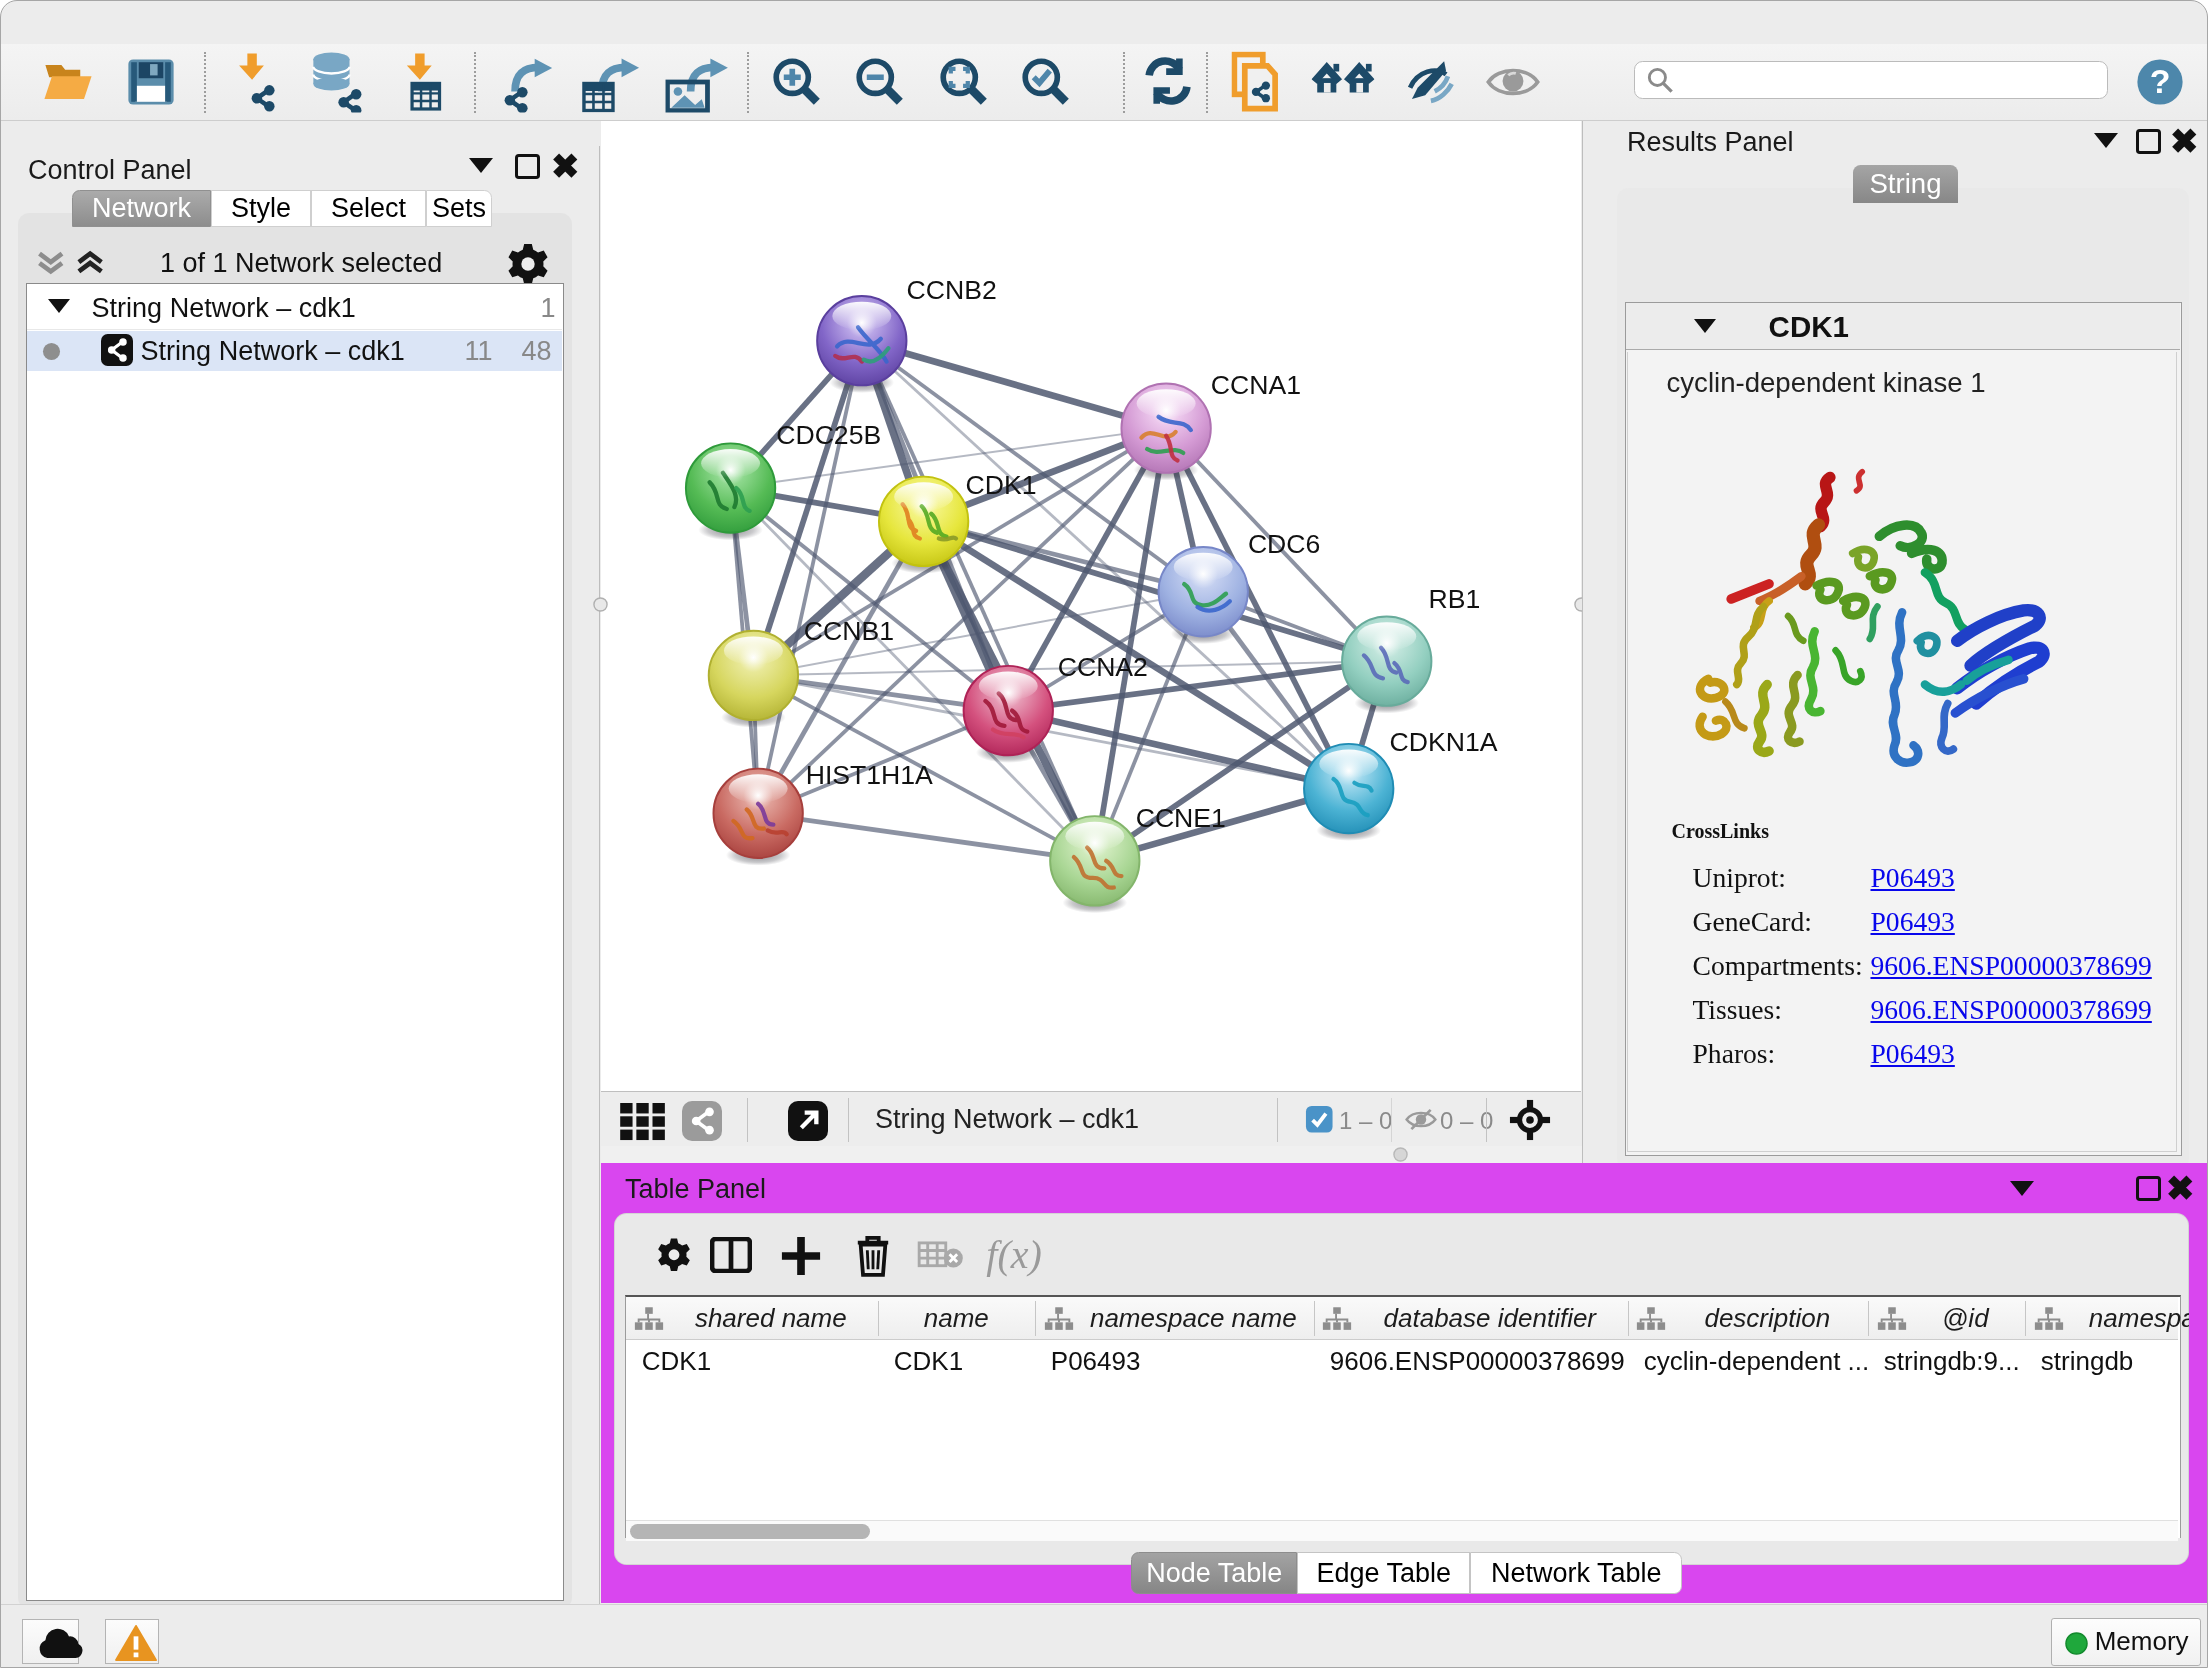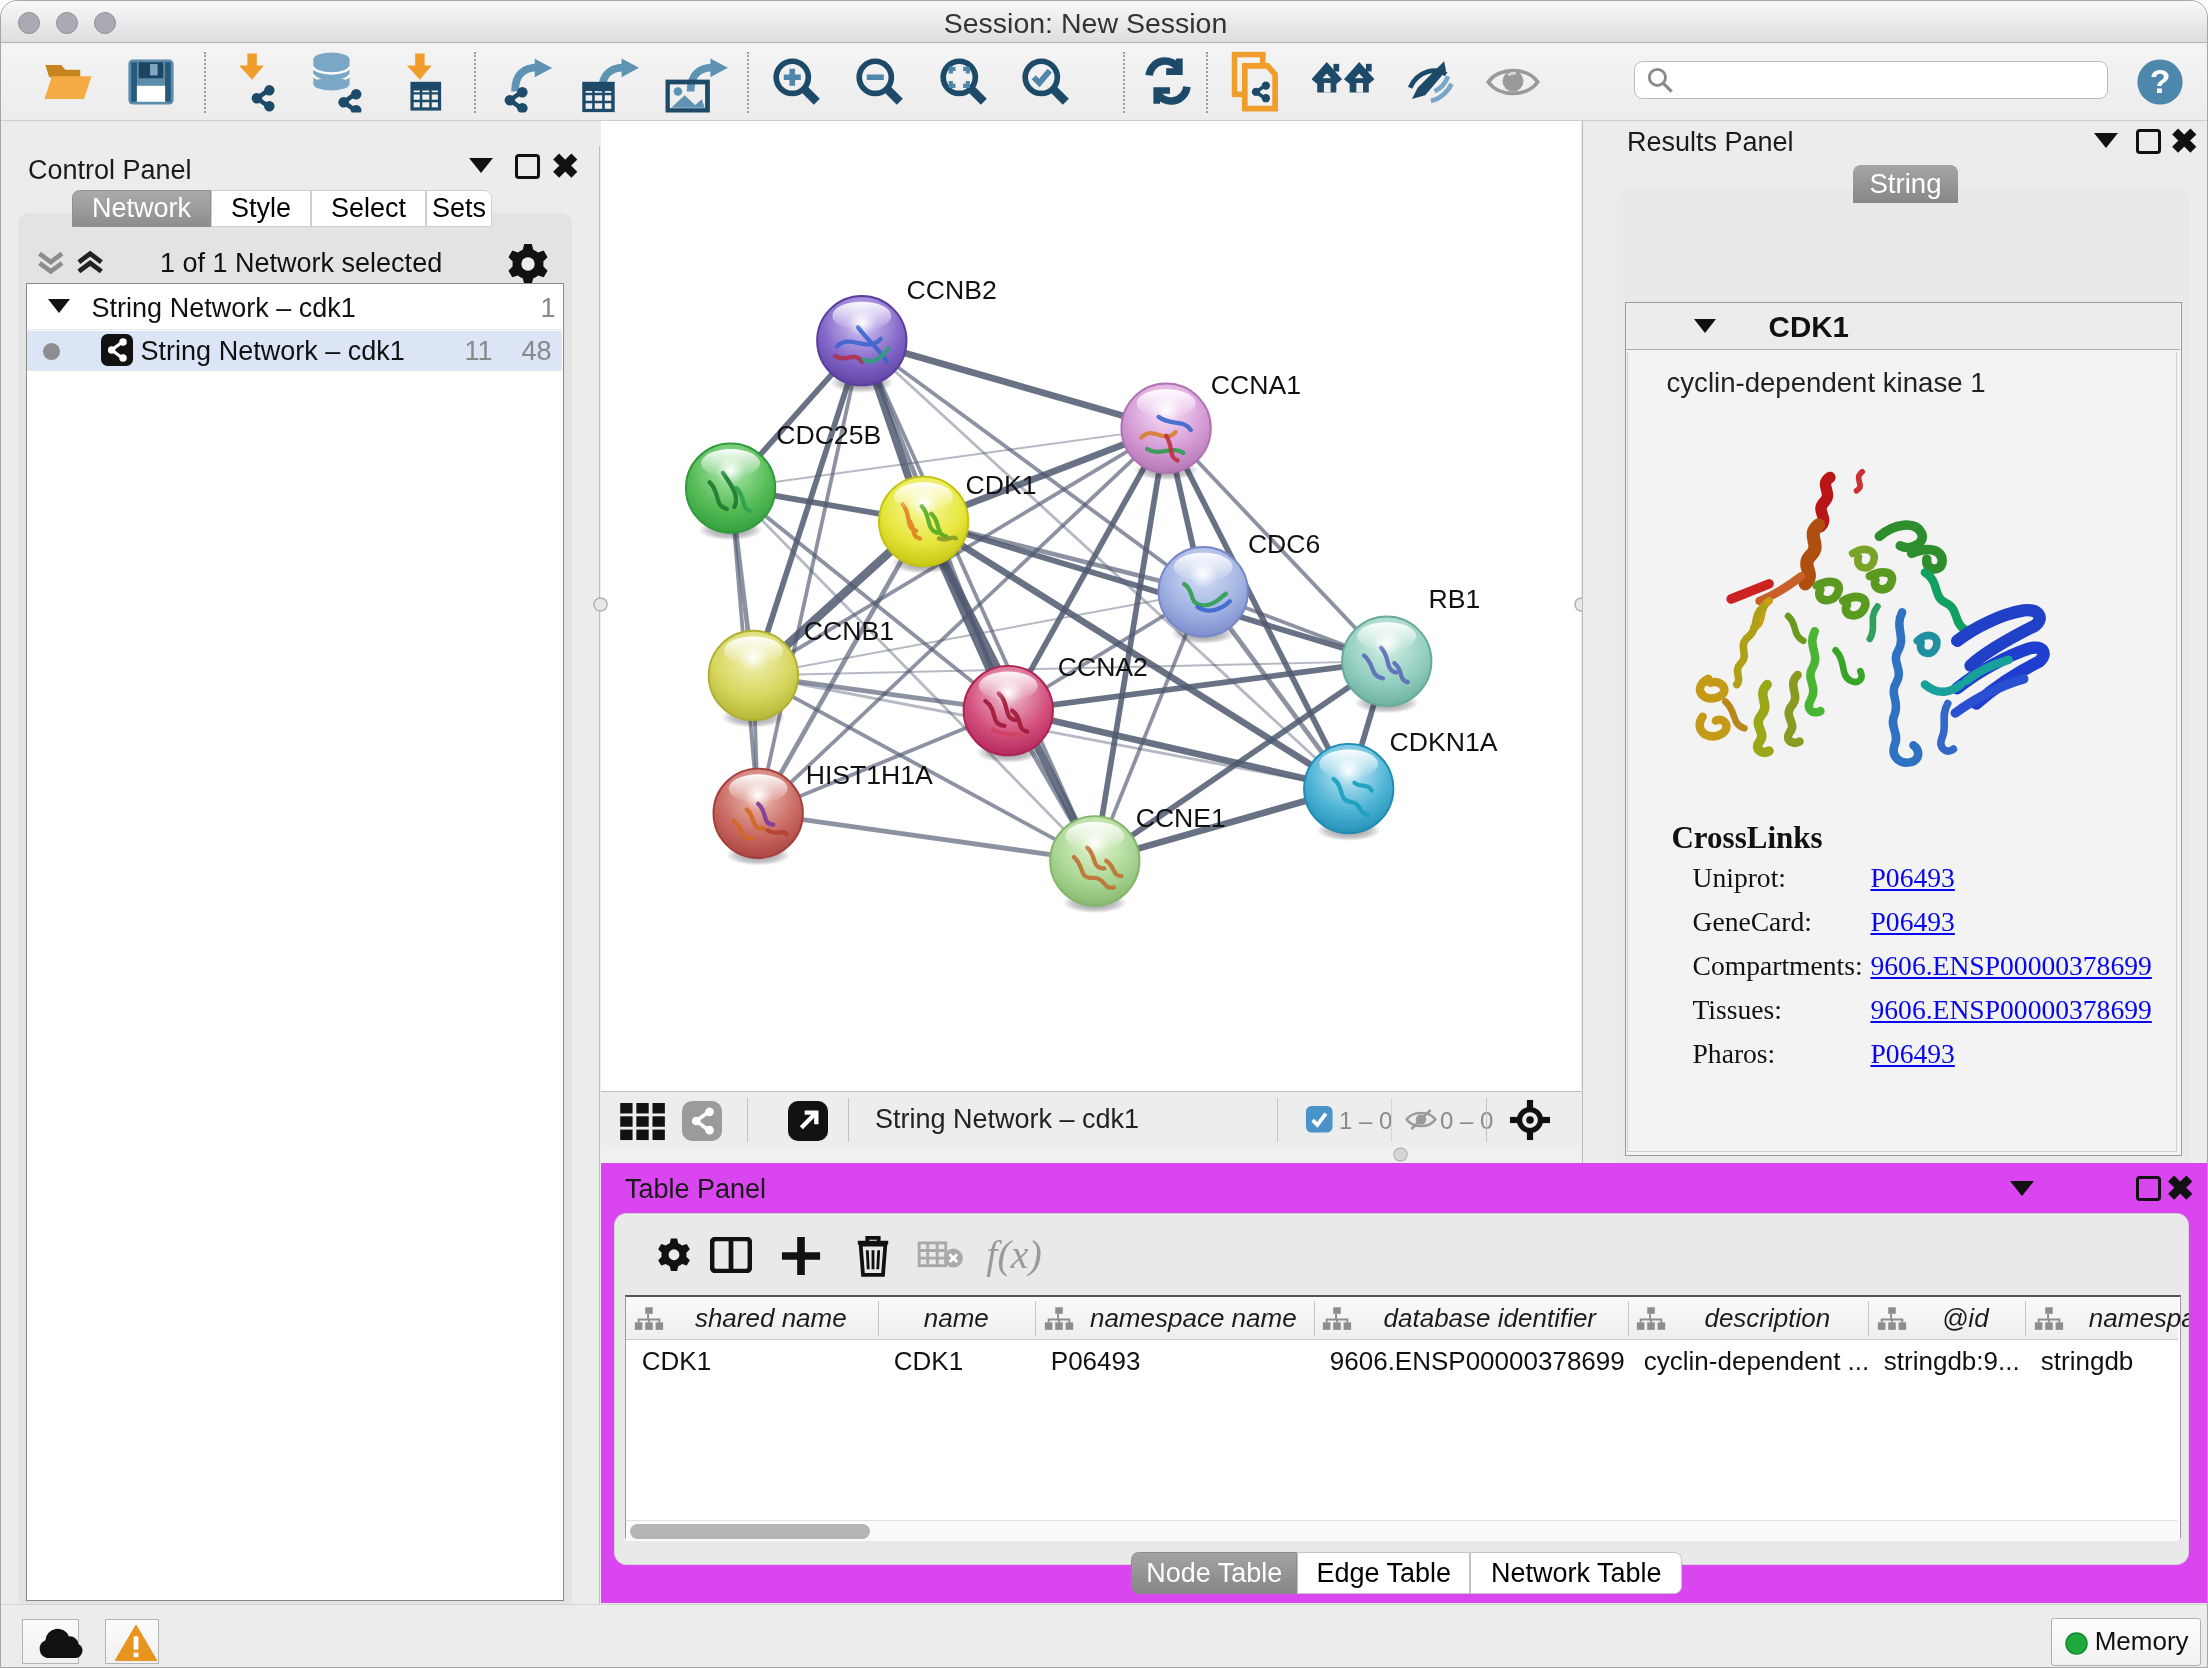--- a/index.html
+++ b/index.html
@@ -54,26 +54,20 @@
 #hthumb{position:absolute;left:3.8px;top:2.9px;width:240px;height:15px;background:#b5b5b5;border-radius:7.6px;}
 .btab{position:absolute;top:338px;height:42px;background:#fff;border:1px solid #c4c4c4;color:#000;font-size:27px;text-align:center;line-height:40px;}
 .btabsel{background:linear-gradient(#a3a3a3,#868686);color:#fff;border-color:#8d8d8d;}
 
 #statusbar{position:absolute;left:0;top:1483px;width:2208px;height:67px;background:#ececec;border-top:1.9px solid #d2d2d2;}
 .sbtn{position:absolute;top:14.3px;height:45px;background:linear-gradient(#fcfcfc,#f0f0f0);border:1.9px solid #b4b4b4;}
 #memory{position:absolute;left:2050px;top:13.3px;width:150px;height:48px;background:linear-gradient(#fdfdfd,#f1f1f1);border:1.9px solid #b0b0b0;border-radius:2.9px;font-size:26px;color:#111;text-align:right;padding-right:11.4px;line-height:44px;}
 </style></head>
 <body>
 <div id="win">
-<div id="titlebar">
-      <div class="tl" style="left:17px"></div>
-      <div class="tl" style="left:55px"></div>
-      <div class="tl" style="left:93px"></div>
-      <div id="title">Session: New Session</div>
-    </div>
 <div id="toolbar">
       <div class="tsep" style="left:203px"></div>
       <div class="tsep" style="left:473px"></div>
       <div class="tsep" style="left:746px"></div>
       <div class="tsep" style="left:1122px"></div>
       <div class="tsep" style="left:1205px"></div>
       <svg class="ticon" style="left:67px" width="53" height="49" viewBox="0 0 56 52">
         <path d="M4 8 h17 l4 5 h16 v8 H8 z" fill="#c8841c"></path>
         <path d="M3 44 L11 20 h42 L45 44 z" fill="#f5ab44"></path>
       </svg>
@@ -584,21 +578,21 @@
 <path d="M254 186 C264 176 278 180 274 192 C270 204 254 200 258 188" stroke="#2090a0" stroke-width="8"></path>
 <path d="M296 186 C314 172 342 158 366 154 C382 152 388 162 378 170 C354 182 328 196 310 212" stroke="#2040c8" stroke-width="13"></path>
 <path d="M296 236 C318 218 348 202 372 194 C386 190 392 200 382 208 C358 220 332 238 316 252" stroke="#1f3ed0" stroke-width="13"></path>
 <path d="M294 262 C316 246 344 232 366 226" stroke="#2850d0" stroke-width="10"></path>
 <path d="M262 232 C276 244 290 240 300 232 M306 228 C320 216 336 210 350 206" stroke="#18a09a" stroke-width="9"></path>
 <path d="M286 252 C278 266 286 276 280 288 C276 298 284 306 292 300" stroke="#3468c8" stroke-width="8"></path>
 <path d="M186 94 C198 86 212 90 208 102 C204 114 188 110 192 98" stroke="#7aa428" stroke-width="8"></path>
 </g>
               </svg>
 
-      <span class="abs serif" style="left:43px;top:468px;font-size:31px;font-weight:bold;color:#111">CrossLinks</span>
+      <span class="abs serif" style="left:43px;top:468px;font-size:20px;font-weight:bold;color:#111">CrossLinks</span>
       <div class="clrow serif" style="left:64px;top:510px;position:absolute">Uniprot:</div>
               <div class="clrow serif cllink" style="left:242px;top:510px;position:absolute">P06493</div>
       <div class="clrow serif" style="left:64px;top:554px;position:absolute">GeneCard:</div>
               <div class="clrow serif cllink" style="left:242px;top:554px;position:absolute">P06493</div>
       <div class="clrow serif" style="left:64px;top:598px;position:absolute">Compartments:</div>
               <div class="clrow serif cllink" style="left:242px;top:598px;position:absolute">9606.ENSP00000378699</div>
       <div class="clrow serif" style="left:64px;top:642px;position:absolute">Tissues:</div>
               <div class="clrow serif cllink" style="left:242px;top:642px;position:absolute">9606.ENSP00000378699</div>
       <div class="clrow serif" style="left:64px;top:686px;position:absolute">Pharos:</div>
               <div class="clrow serif cllink" style="left:242px;top:686px;position:absolute">P06493</div>

